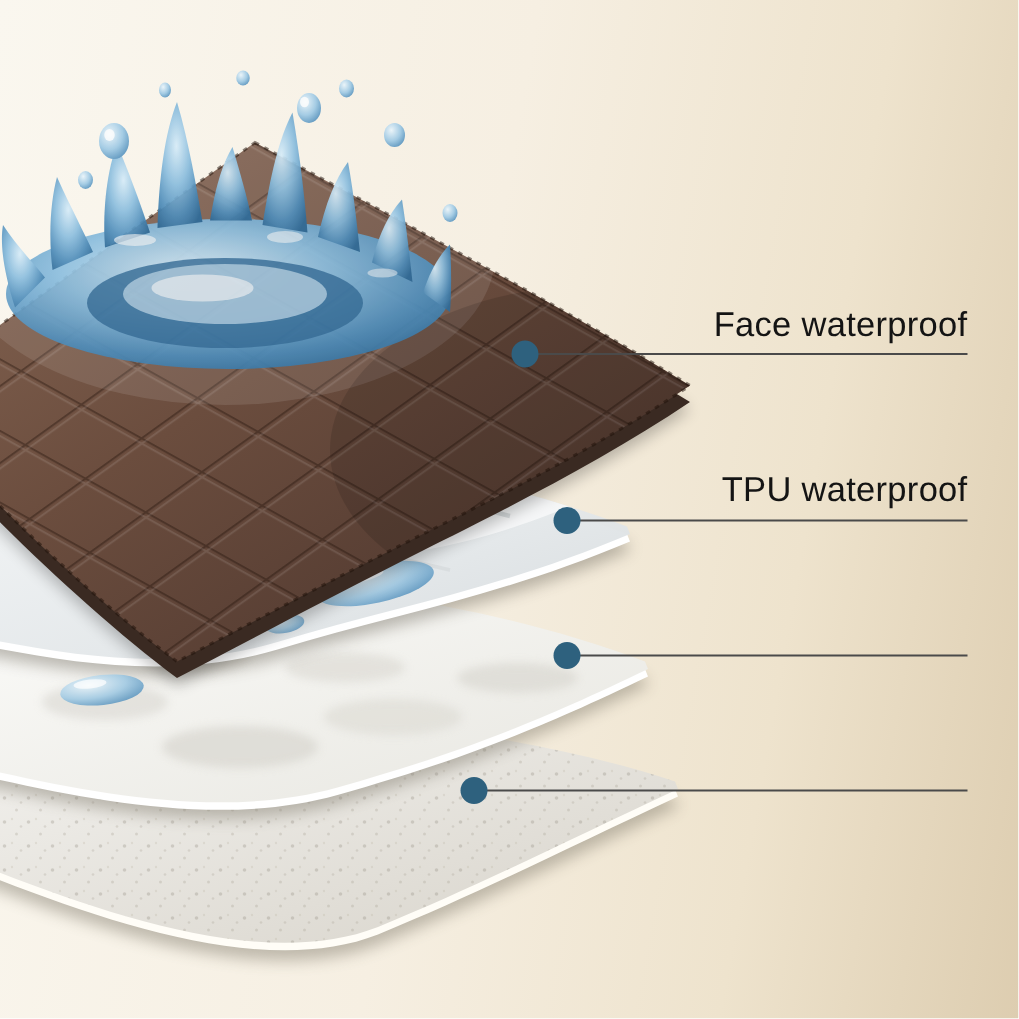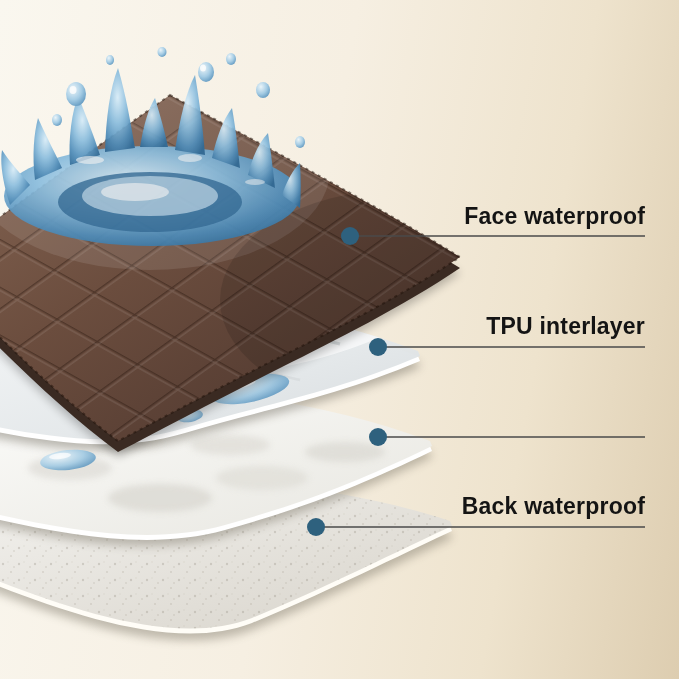--- a/index.html
+++ b/index.html
@@ -7,21 +7,21 @@
     position:relative;
     width:679px;height:679px;
     overflow:hidden;
     background:linear-gradient(100deg,#faf7ef 0%,#f6efe2 45%,#eee3cd 75%,#ddcdb0 100%);
     font-family:"Liberation Sans",sans-serif;
   }
   #art{position:absolute;left:0;top:0;}
   .callout-label{
     position:absolute;
     right:34px;
-    font-weight:700;
+    font-weight:400;
     font-size:23px;
     letter-spacing:.2px;
     color:#141414;
     white-space:nowrap;
   }
 </style>
 </head>
 <body>
 
 <div id="stage">
@@ -195,16 +195,15 @@
   </g>
   <g fill="#2e617e">
     <circle cx="350" cy="236" r="9"></circle>
     <circle cx="378" cy="347" r="9"></circle>
     <circle cx="378" cy="437" r="9"></circle>
     <circle cx="316" cy="527" r="9"></circle>
   </g>
 </svg>
 
 <div class="callout-label" style="top:203px">Face waterproof</div>
-<div class="callout-label" style="top:313px">TPU interlayer</div>
-<div class="callout-label" style="top:493px">Back waterproof</div>
+<div class="callout-label" style="top:313px">TPU waterproof</div>
 
 </div>
 
 </body></html>

